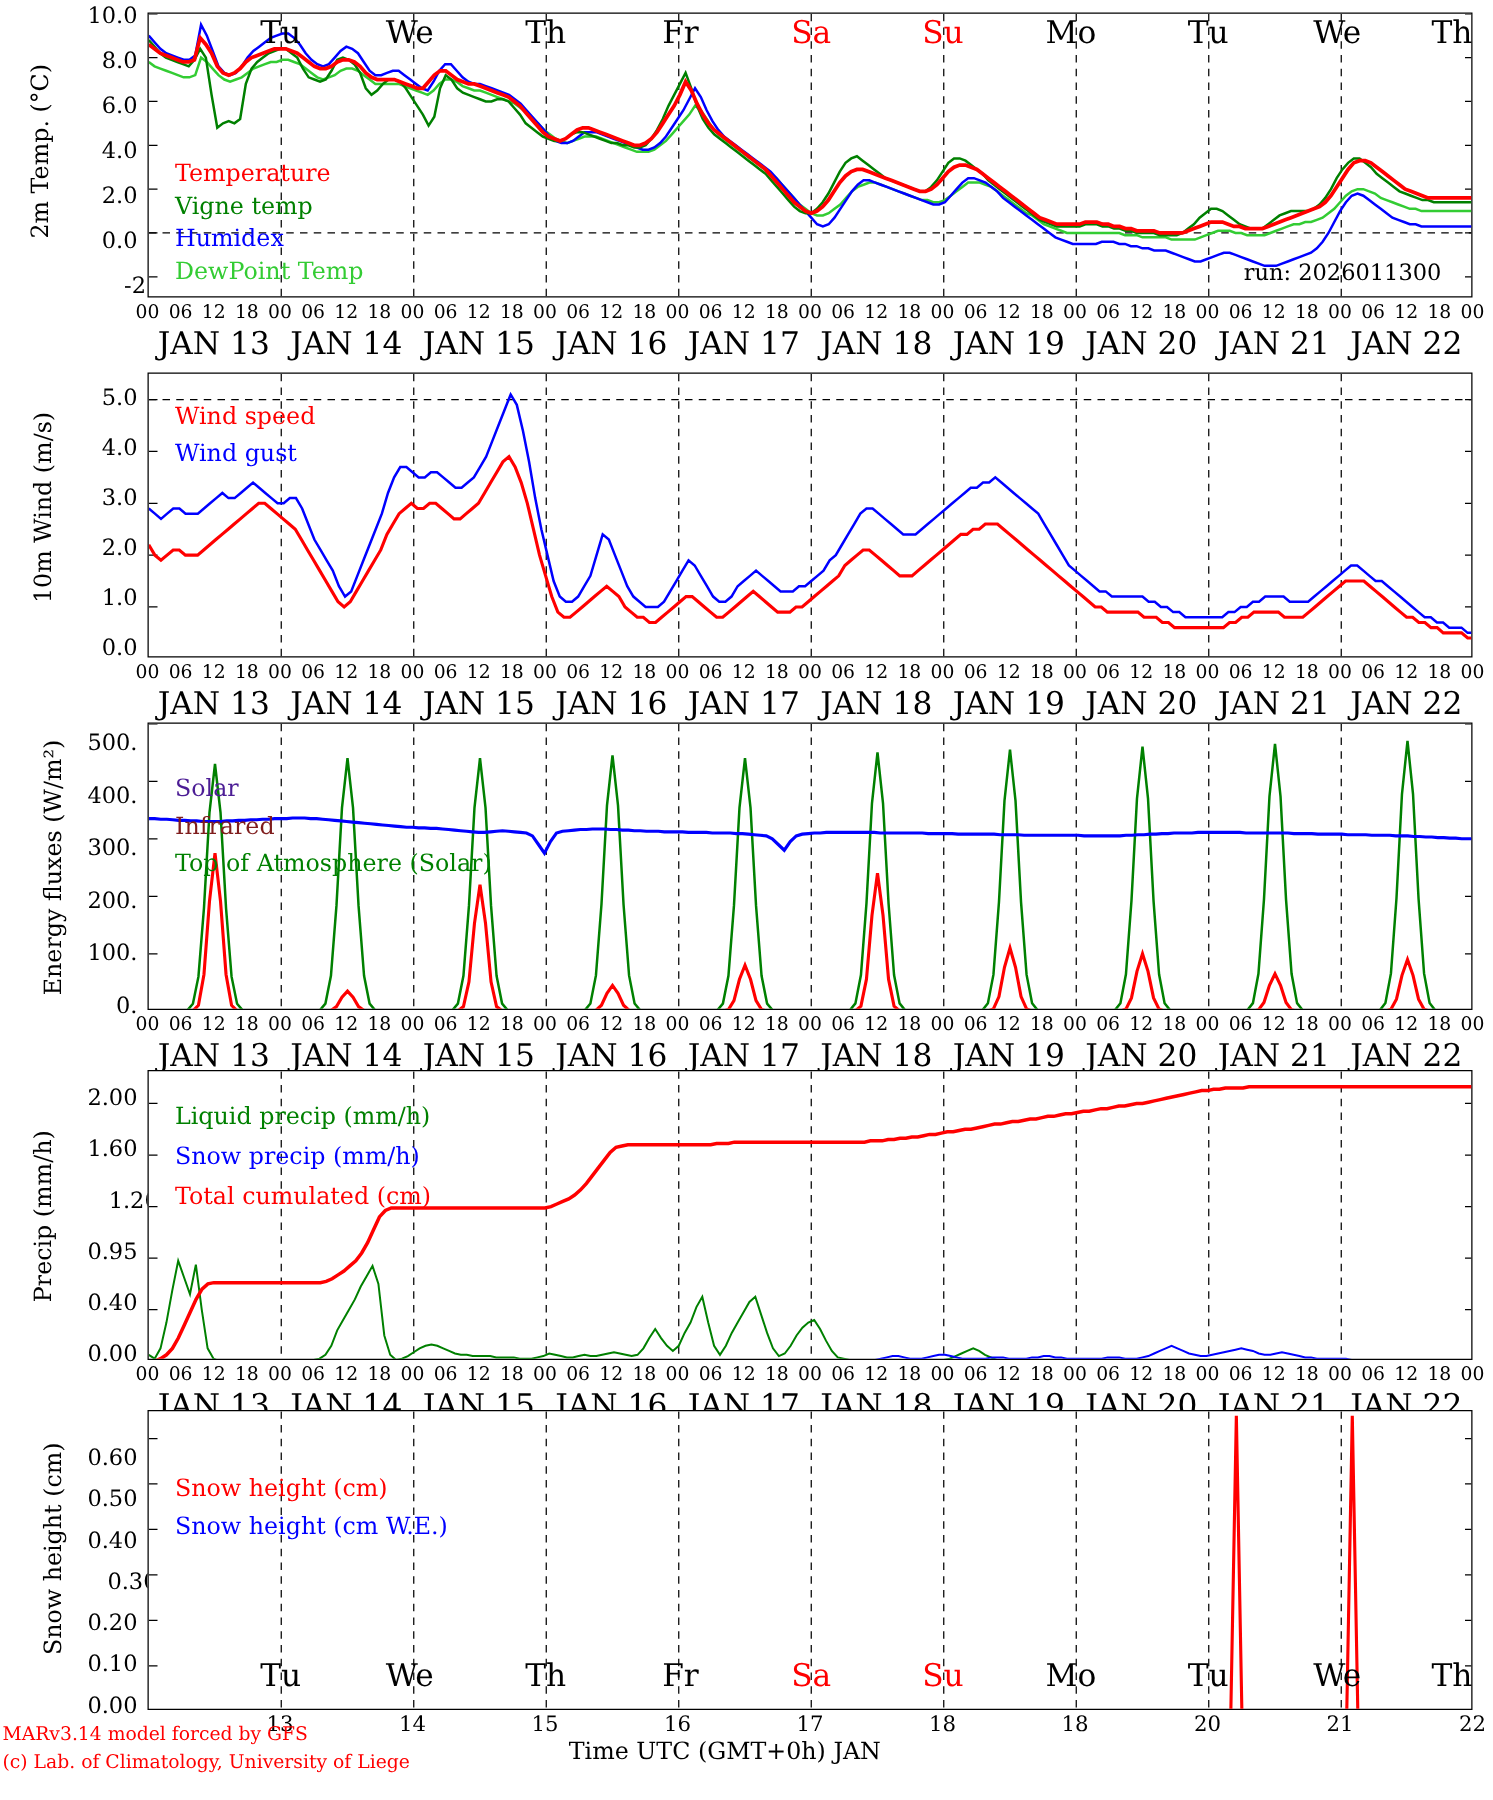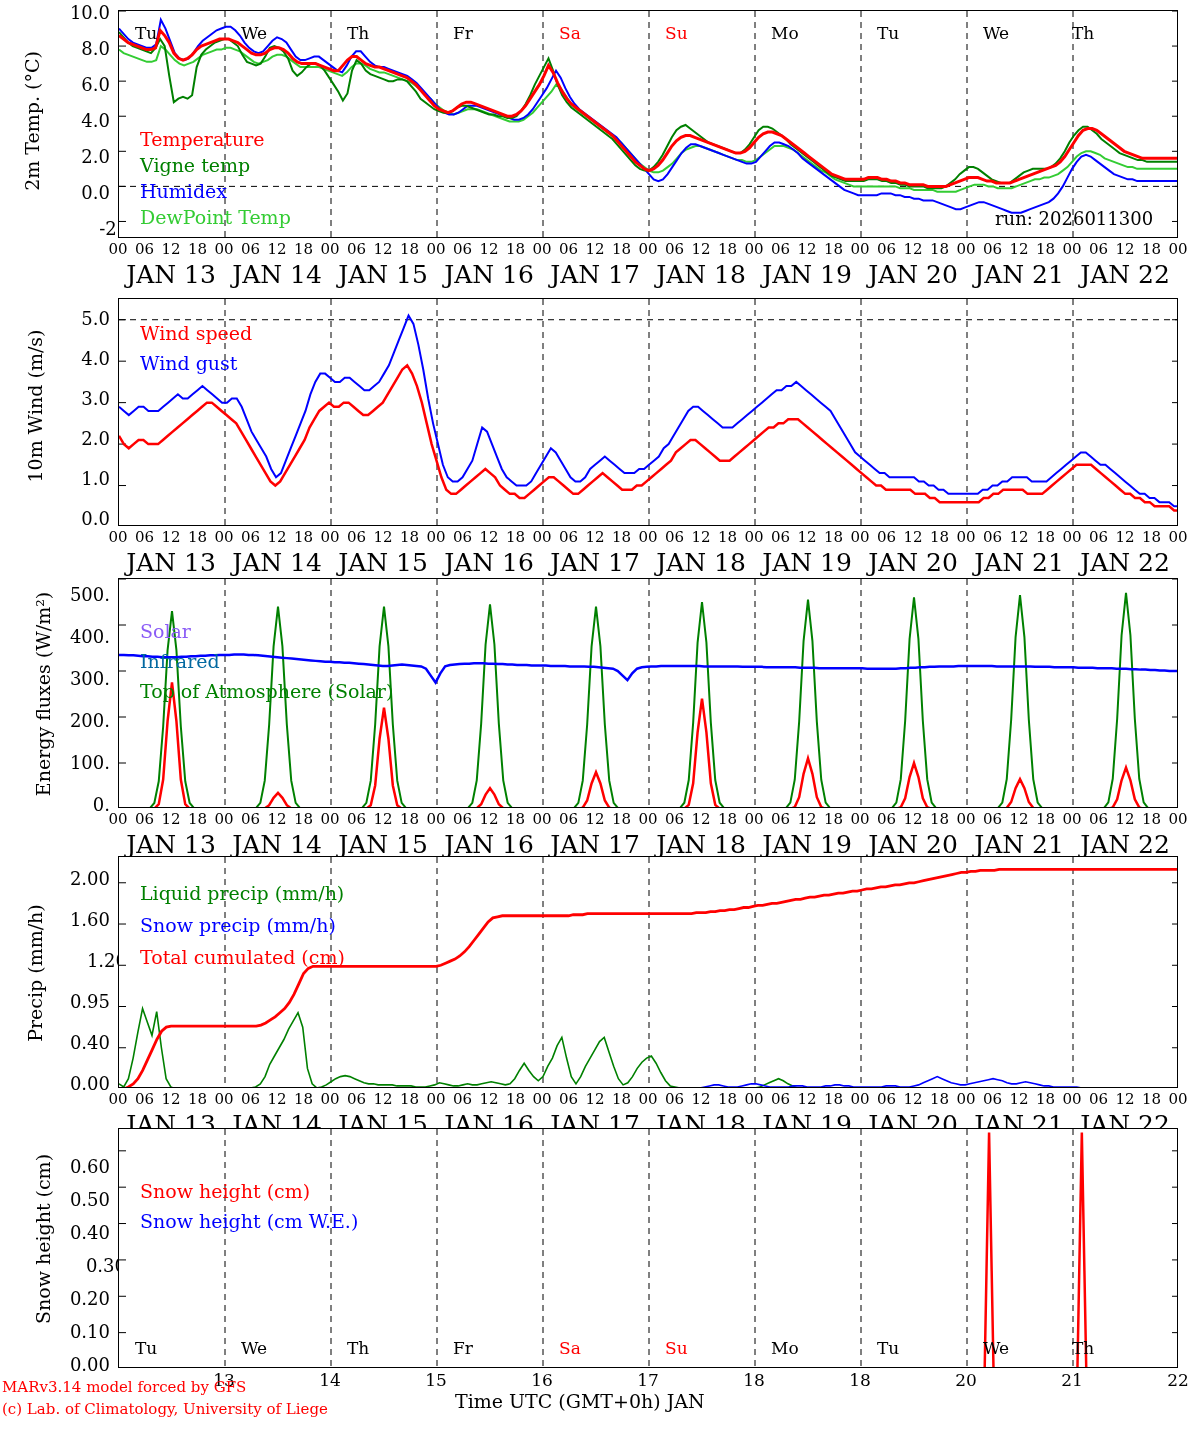--- a/index.html
+++ b/index.html
@@ -4,21 +4,21 @@
 <style>
   html,body{margin:0;padding:0;background:#ffffff;}
   body{width:1194px;height:1440px;font-family:"DejaVu Serif",serif;color:#000;}
   #root{position:relative;width:1194px;height:1440px;}
   .panel{position:absolute;}
   .plotbox{position:absolute;border:1px solid #000;box-sizing:border-box;background:#fff;overflow:hidden;}
   .ylabel{position:absolute;transform-origin:50% 50%;white-space:nowrap;font-size:19px;}
   .ytick{position:absolute;text-align:right;font-size:18px;white-space:nowrap;}
   .xtick{position:absolute;text-align:center;font-size:15px;white-space:nowrap;}
   .daylab{position:absolute;text-align:center;font-size:25px;white-space:nowrap;}
-  .dowlab{position:absolute;text-align:left;font-size:17px;white-space:nowrap;margin-top:12px;}
+  .dowlab{position:absolute;text-align:right;font-size:25px;white-space:nowrap;}
   .legend{position:absolute;font-size:19px;white-space:nowrap;}
   .runlab{position:absolute;font-size:18px;white-space:nowrap;}
   .footer{position:absolute;font-size:15px;white-space:nowrap;color:#ff0000;}
   .sitelab{position:absolute;font-size:25px;white-space:nowrap;color:#2222ff;}
   .timelab{position:absolute;font-size:19px;white-space:nowrap;}
   svg{display:block;}
 </style>
 </head>
 <body>
 
@@ -269,22 +269,22 @@
           <line x1="0" y1="46" x2="7" y2="46" stroke="#000" stroke-width="1"></line>
           <line x1="1053" y1="46" x2="1060" y2="46" stroke="#000" stroke-width="1"></line>
           <line x1="0" y1="0" x2="7" y2="0" stroke="#000" stroke-width="1"></line>
           <line x1="1053" y1="0" x2="1060" y2="0" stroke="#000" stroke-width="1"></line>
           <polyline points="0.00,230.00 4.42,230.00 8.83,230.00 13.25,230.00 17.67,230.00 22.08,230.00 26.50,230.00 30.92,229.16 35.33,224.01 39.75,202.32 44.17,147.47 48.58,71.03 53.00,32.20 57.42,71.03 61.83,147.47 66.25,202.32 70.67,224.01 75.08,229.16 79.50,230.00 83.92,230.00 88.33,230.00 92.75,230.00 97.17,230.00 101.58,230.00 106.00,230.00 110.42,230.00 114.83,230.00 119.25,230.00 123.67,230.00 128.08,230.00 132.50,230.00 136.92,229.14 141.33,223.87 145.75,201.68 150.17,145.55 154.58,67.33 159.00,27.60 163.42,67.33 167.83,145.55 172.25,201.68 176.67,223.87 181.08,229.14 185.50,230.00 189.92,230.00 194.33,230.00 198.75,230.00 203.17,230.00 207.58,230.00 212.00,230.00 216.42,230.00 220.83,230.00 225.25,230.00 229.67,230.00 234.08,230.00 238.50,230.00 242.92,229.14 247.33,223.87 251.75,201.68 256.17,145.55 260.58,67.33 265.00,27.60 269.42,67.33 273.83,145.55 278.25,201.68 282.67,223.87 287.08,229.14 291.50,230.00 295.92,230.00 300.33,230.00 304.75,230.00 309.17,230.00 313.58,230.00 318.00,230.00 322.42,230.00 326.83,230.00 331.25,230.00 335.67,230.00 340.08,230.00 344.50,230.00 348.92,229.13 353.33,223.80 357.75,201.36 362.17,144.59 366.58,65.48 371.00,25.30 375.42,65.48 379.83,144.59 384.25,201.36 388.67,223.80 393.08,229.13 397.50,230.00 401.92,230.00 406.33,230.00 410.75,230.00 415.17,230.00 419.58,230.00 424.00,230.00 428.42,230.00 432.83,230.00 437.25,230.00 441.67,230.00 446.08,230.00 450.50,230.00 454.92,229.14 459.33,223.87 463.75,201.68 468.17,145.55 472.58,67.33 477.00,27.60 481.42,67.33 485.83,145.55 490.25,201.68 494.67,223.87 499.08,229.14 503.50,230.00 507.92,230.00 512.33,230.00 516.75,230.00 521.17,230.00 525.58,230.00 530.00,230.00 534.42,230.00 538.83,230.00 543.25,230.00 547.67,230.00 552.08,230.00 556.50,230.00 560.92,229.12 565.33,223.73 569.75,201.04 574.17,143.63 578.58,63.63 583.00,23.00 587.42,63.63 591.83,143.63 596.25,201.04 600.67,223.73 605.08,229.12 609.50,230.00 613.92,230.00 618.33,230.00 622.75,230.00 627.17,230.00 631.58,230.00 636.00,230.00 640.42,230.00 644.83,230.00 649.25,230.00 653.67,230.00 658.08,230.00 662.50,230.00 666.92,229.11 671.33,223.66 675.75,200.72 680.17,142.67 684.58,61.78 689.00,20.70 693.42,61.78 697.83,142.67 702.25,200.72 706.67,223.66 711.08,229.11 715.50,230.00 719.92,230.00 724.33,230.00 728.75,230.00 733.17,230.00 737.58,230.00 742.00,230.00 746.42,230.00 750.83,230.00 755.25,230.00 759.67,230.00 764.08,230.00 768.50,230.00 772.92,229.10 777.33,223.59 781.75,200.39 786.17,141.71 790.58,59.94 795.00,18.40 799.42,59.94 803.83,141.71 808.25,200.39 812.67,223.59 817.08,229.10 821.50,230.00 825.92,230.00 830.33,230.00 834.75,230.00 839.17,230.00 843.58,230.00 848.00,230.00 852.42,230.00 856.83,230.00 861.25,230.00 865.67,230.00 870.08,230.00 874.50,230.00 878.92,229.09 883.33,223.52 887.75,200.07 892.17,140.75 896.58,58.09 901.00,16.10 905.42,58.09 909.83,140.75 914.25,200.07 918.67,223.52 923.08,229.09 927.50,230.00 931.92,230.00 936.33,230.00 940.75,230.00 945.17,230.00 949.58,230.00 954.00,230.00 958.42,230.00 962.83,230.00 967.25,230.00 971.67,230.00 976.08,230.00 980.50,230.00 984.92,229.08 989.33,223.45 993.75,199.75 998.17,139.79 1002.58,56.24 1007.00,13.80 1011.42,56.24 1015.83,139.79 1020.25,199.75 1024.67,223.45 1029.08,229.08 1033.50,230.00 1037.92,230.00 1042.33,230.00 1046.75,230.00 1051.17,230.00 1055.58,230.00 1060.00,230.00" fill="none" stroke="#008000" stroke-width="2"></polyline>
           <polyline points="0.00,75.90 4.80,75.90 9.59,76.36 14.39,76.36 19.19,76.82 23.98,77.28 28.78,77.28 33.57,77.74 38.37,77.74 43.17,78.20 47.96,78.20 52.76,78.20 57.56,78.20 62.35,77.74 67.15,77.74 71.95,77.28 76.74,77.28 81.54,76.82 86.33,76.82 91.13,76.36 95.93,76.36 100.72,75.90 105.52,75.90 110.32,75.90 115.11,75.44 119.91,75.44 124.71,75.44 129.50,75.90 134.30,75.90 139.10,76.36 143.89,76.82 148.69,77.28 153.48,77.74 158.28,78.20 163.08,78.66 167.87,79.12 172.67,79.58 177.47,80.04 182.26,80.50 187.06,80.96 191.86,81.42 196.65,81.88 201.45,82.34 206.24,82.80 211.04,82.80 215.84,83.26 220.63,83.26 225.43,83.72 230.23,83.72 235.02,84.18 239.82,84.64 244.62,85.10 249.41,85.56 254.21,86.02 259.00,86.48 263.80,86.94 268.60,86.94 273.39,86.48 278.19,86.02 282.99,85.56 287.78,86.02 292.58,86.48 297.38,86.94 302.17,87.40 306.97,89.70 311.76,96.60 316.56,103.50 321.36,94.30 326.15,87.40 330.95,86.02 335.75,85.56 340.54,85.10 345.34,84.64 350.14,84.64 354.93,84.18 359.73,84.18 364.52,84.18 369.32,84.64 374.12,84.64 378.91,85.10 383.71,85.10 388.51,85.56 393.30,85.56 398.10,86.02 402.90,86.02 407.69,86.02 412.49,86.48 417.29,86.48 422.08,86.48 426.88,86.48 431.67,86.94 436.47,86.94 441.27,86.94 446.06,86.94 450.86,87.40 455.66,87.40 460.45,87.40 465.25,87.40 470.05,87.86 474.84,87.86 479.64,88.32 484.43,88.78 489.23,89.24 494.03,89.70 498.82,92.00 503.62,96.60 508.42,101.20 513.21,94.30 518.01,89.70 522.81,88.32 527.60,87.86 532.40,87.40 537.19,87.40 541.99,86.94 546.79,86.94 551.58,86.94 556.38,86.94 561.18,86.94 565.97,86.94 570.77,86.94 575.57,86.94 580.36,86.94 585.16,87.40 589.95,87.40 594.75,87.40 599.55,87.40 604.34,87.40 609.14,87.40 613.94,87.40 618.73,87.40 623.53,87.86 628.33,87.86 633.12,87.86 637.92,87.86 642.71,87.86 647.51,88.32 652.31,88.32 657.10,88.32 661.90,88.32 666.70,88.32 671.49,88.32 676.29,88.32 681.09,88.78 685.88,88.78 690.68,88.78 695.48,88.78 700.27,89.24 705.07,89.24 709.86,89.24 714.66,89.24 719.46,89.24 724.25,89.24 729.05,89.24 733.85,89.24 738.64,89.24 743.44,89.24 748.24,89.70 753.03,89.70 757.83,89.70 762.62,89.70 767.42,89.70 772.22,89.70 777.01,89.70 781.81,89.24 786.61,89.24 791.40,88.78 796.20,88.78 801.00,88.32 805.79,88.32 810.59,87.86 815.38,87.86 820.18,87.40 824.98,87.40 829.77,87.40 834.57,87.40 839.37,86.94 844.16,86.94 848.96,86.94 853.76,86.94 858.55,86.94 863.35,86.94 868.14,86.94 872.94,86.94 877.74,87.40 882.53,87.40 887.33,87.40 892.13,87.40 896.92,87.40 901.72,87.40 906.52,87.40 911.31,87.40 916.11,87.86 920.90,87.86 925.70,87.86 930.50,87.86 935.29,88.32 940.09,88.32 944.89,88.32 949.68,88.32 954.48,88.32 959.28,88.78 964.07,88.78 968.87,88.78 973.67,88.78 978.46,89.24 983.26,89.24 988.05,89.24 992.85,89.24 997.65,89.70 1002.44,89.70 1007.24,89.70 1012.04,90.16 1016.83,90.16 1021.63,90.62 1026.43,90.62 1031.22,91.08 1036.02,91.08 1040.81,91.54 1045.61,91.54 1050.41,92.00 1055.20,92.00 1060.00,92.00" fill="none" stroke="#0000ff" stroke-width="2.5"></polyline>
           <polyline points="0.00,230.00 4.42,230.00 8.83,230.00 13.25,230.00 17.67,230.00 22.08,230.00 26.50,230.00 30.92,229.99 35.33,229.63 39.75,225.25 44.17,200.57 48.58,142.15 53.00,103.50 57.42,142.15 61.83,200.57 66.25,225.25 70.67,229.63 75.08,229.99 79.50,230.00 83.92,230.00 88.33,230.00 92.75,230.00 97.17,230.00 101.58,230.00 106.00,230.00 110.42,230.00 114.83,230.00 119.25,230.00 123.67,230.00 128.08,230.00 132.50,230.00 136.92,230.00 141.33,229.95 145.75,229.39 150.17,226.25 154.58,218.82 159.00,213.90 163.42,218.82 167.83,226.25 172.25,229.39 176.67,229.95 181.08,230.00 185.50,230.00 189.92,230.00 194.33,230.00 198.75,230.00 203.17,230.00 207.58,230.00 212.00,230.00 216.42,230.00 220.83,230.00 225.25,230.00 229.67,230.00 234.08,230.00 238.50,230.00 242.92,229.99 247.33,229.70 251.75,226.20 256.17,206.46 260.58,159.72 265.00,128.80 269.42,159.72 273.83,206.46 278.25,226.20 282.67,229.70 287.08,229.99 291.50,230.00 295.92,230.00 300.33,230.00 304.75,230.00 309.17,230.00 313.58,230.00 318.00,230.00 322.42,230.00 326.83,230.00 331.25,230.00 335.67,230.00 340.08,230.00 344.50,230.00 348.92,230.00 353.33,229.94 357.75,229.22 362.17,225.18 366.58,215.62 371.00,209.30 375.42,215.62 379.83,225.18 384.25,229.22 388.67,229.94 393.08,230.00 397.50,230.00 401.92,230.00 406.33,230.00 410.75,230.00 415.17,230.00 419.58,230.00 424.00,230.00 428.42,230.00 432.83,230.00 437.25,230.00 441.67,230.00 446.08,230.00 450.50,230.00 454.92,230.00 459.33,229.89 463.75,228.62 468.17,221.44 472.58,204.44 477.00,193.20 481.42,204.44 485.83,221.44 490.25,228.62 494.67,229.89 499.08,230.00 503.50,230.00 507.92,230.00 512.33,230.00 516.75,230.00 521.17,230.00 525.58,230.00 530.00,230.00 534.42,230.00 538.83,230.00 543.25,230.00 547.67,230.00 552.08,230.00 556.50,230.00 560.92,229.99 565.33,229.68 569.75,225.85 574.17,204.32 578.58,153.33 583.00,119.60 587.42,153.33 591.83,204.32 596.25,225.85 600.67,229.68 605.08,229.99 609.50,230.00 613.92,230.00 618.33,230.00 622.75,230.00 627.17,230.00 631.58,230.00 636.00,230.00 640.42,230.00 644.83,230.00 649.25,230.00 653.67,230.00 658.08,230.00 662.50,230.00 666.92,229.99 671.33,229.85 675.75,228.10 680.17,218.23 684.58,194.86 689.00,179.40 693.42,194.86 697.83,218.23 702.25,228.10 706.67,229.85 711.08,229.99 715.50,230.00 719.92,230.00 724.33,230.00 728.75,230.00 733.17,230.00 737.58,230.00 742.00,230.00 746.42,230.00 750.83,230.00 755.25,230.00 759.67,230.00 764.08,230.00 768.50,230.00 772.92,229.99 777.33,229.87 781.75,228.27 786.17,219.30 790.58,198.05 795.00,184.00 799.42,198.05 803.83,219.30 808.25,228.27 812.67,229.87 817.08,229.99 821.50,230.00 825.92,230.00 830.33,230.00 834.75,230.00 839.17,230.00 843.58,230.00 848.00,230.00 852.42,230.00 856.83,230.00 861.25,230.00 865.67,230.00 870.08,230.00 874.50,230.00 878.92,230.00 883.33,229.91 887.75,228.88 892.17,223.04 896.58,209.23 901.00,200.10 905.42,209.23 909.83,223.04 914.25,228.88 918.67,229.91 923.08,230.00 927.50,230.00 931.92,230.00 936.33,230.00 940.75,230.00 945.17,230.00 949.58,230.00 954.00,230.00 958.42,230.00 962.83,230.00 967.25,230.00 971.67,230.00 976.08,230.00 980.50,230.00 984.92,230.00 989.33,229.88 993.75,228.44 998.17,220.37 1002.58,201.25 1007.00,188.60 1011.42,201.25 1015.83,220.37 1020.25,228.44 1024.67,229.88 1029.08,230.00 1033.50,230.00 1037.92,230.00 1042.33,230.00 1046.75,230.00 1051.17,230.00 1055.58,230.00 1060.00,230.00" fill="none" stroke="#ff0000" stroke-width="2.5"></polyline>
         </svg>
     </div>
 
-    <div class="legend" style="left:140px;top:42px;color:#8b5cf6;">Solar</div>
-    <div class="legend" style="left:140px;top:72px;color:#0369a1;">Infrared</div>
+    <div class="legend" style="left:140px;top:42px;color:#4c1d95;">Solar</div>
+    <div class="legend" style="left:140px;top:72px;color:#7f1d1d;">Infrared</div>
     <div class="legend" style="left:140px;top:102px;color:#008000;">Top of Atmosphere (Solar)</div>
 
     <div id="xaxis-energy" style="position:absolute;left:118px;top:232px;width:1060px;height:38px;">
         <div class="xtick" style="left: -16px; top: 0px; width: 32px;">00</div>
         <div class="xtick" style="left: 10.5px; top: 0px; width: 32px;">06</div>
         <div class="xtick" style="left: 37px; top: 0px; width: 32px;">12</div>
         <div class="xtick" style="left: 63.5px; top: 0px; width: 32px;">18</div>
         <div class="xtick" style="left: 90px; top: 0px; width: 32px;">00</div>
         <div class="xtick" style="left: 116.5px; top: 0px; width: 32px;">06</div>
         <div class="xtick" style="left: 143px; top: 0px; width: 32px;">12</div>

